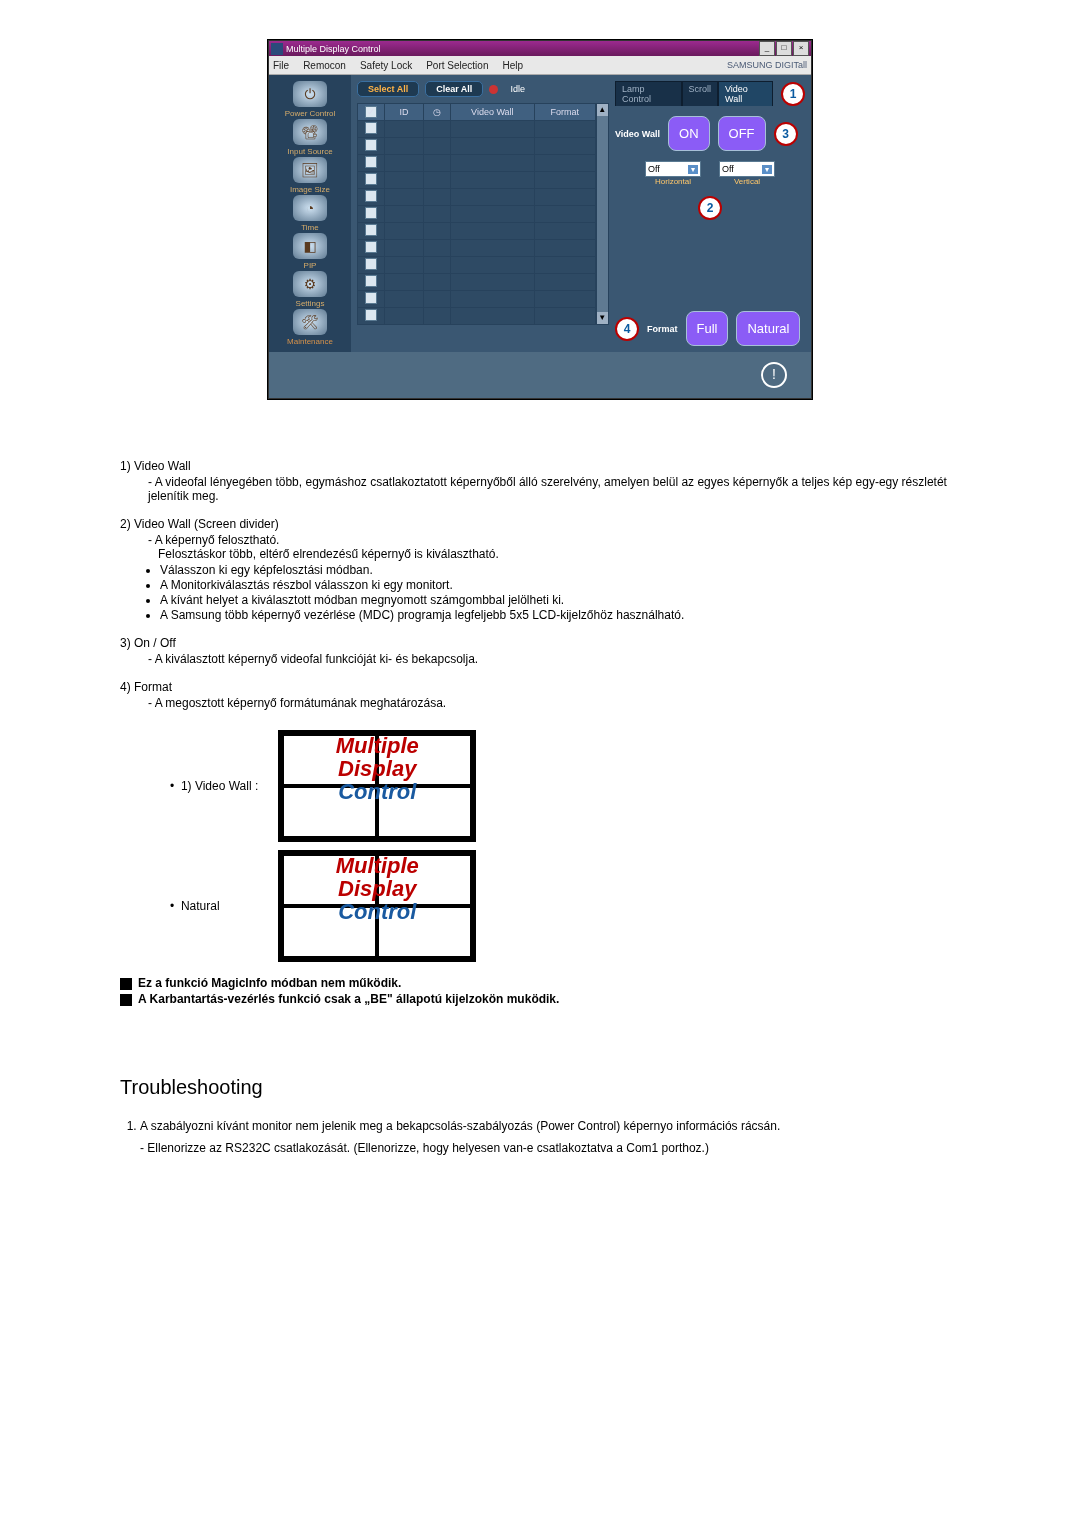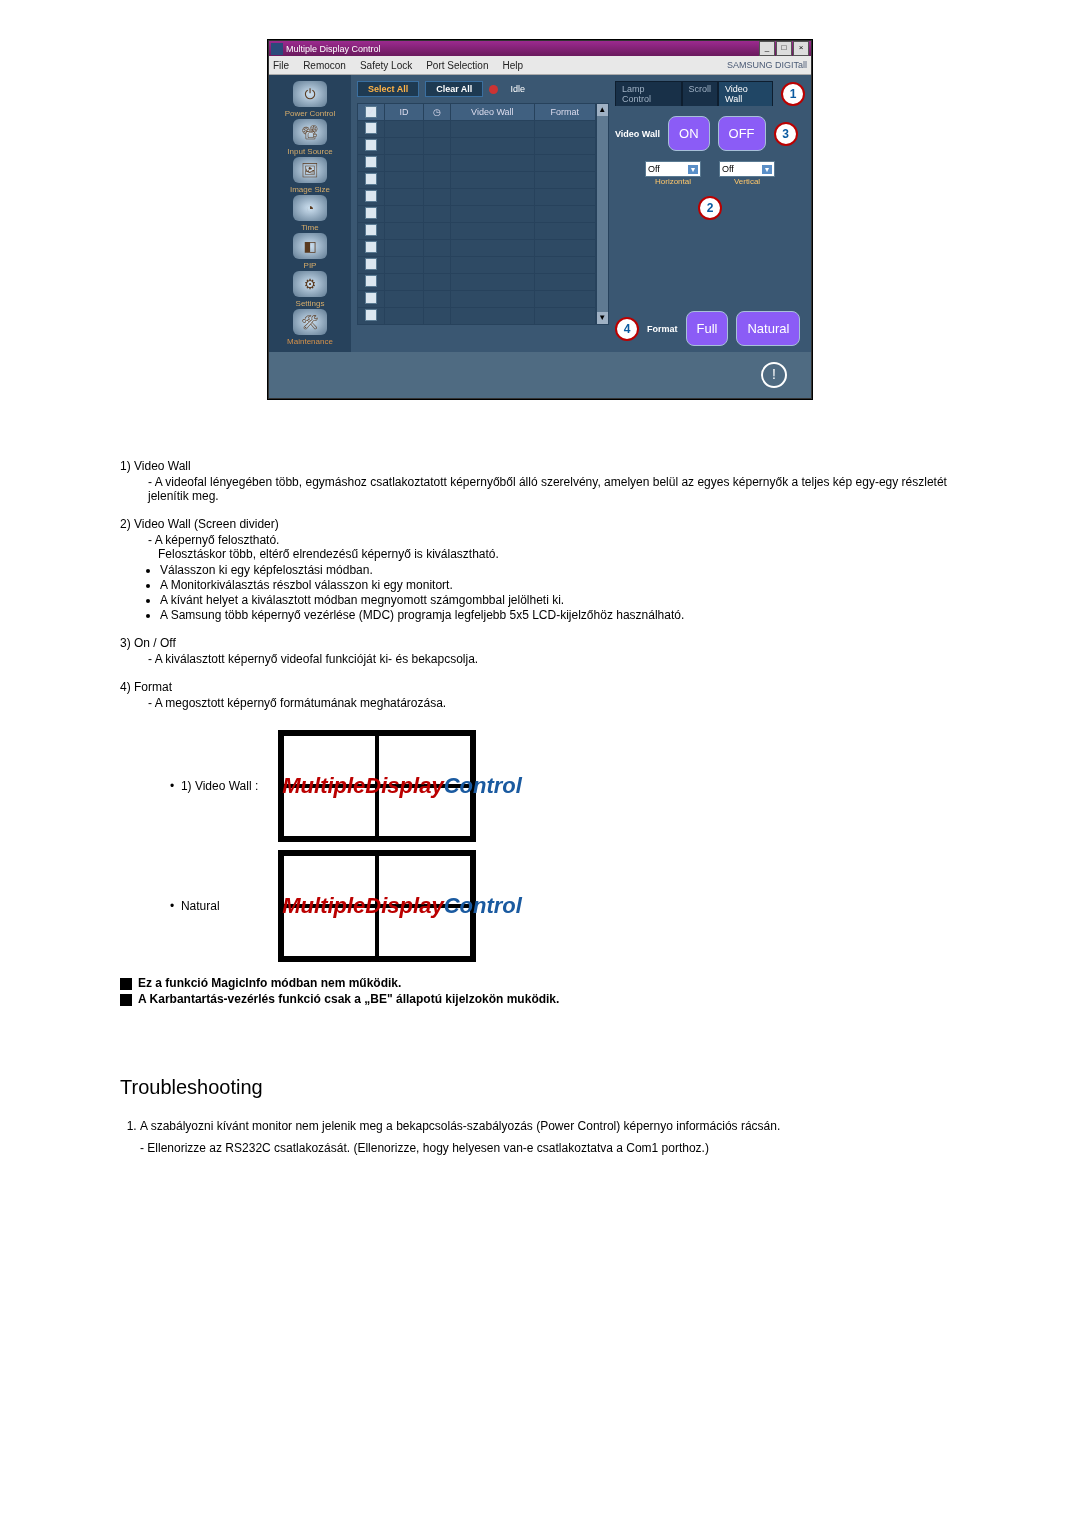--- a/index.html
+++ b/index.html
@@ -14,21 +14,21 @@
   .menubar .brand{margin-left:auto;color:#4a5a75;font-size:9px}
   .body{display:flex;background:#3a5772}
   .sidebar{width:82px;background:#27425c;padding:6px 0;display:flex;flex-direction:column;align-items:center;gap:1px}
   .side-item{width:70px;text-align:center}
   .side-item .ic{width:34px;height:26px;margin:0 auto 2px;background:radial-gradient(#cfe2f2,#5f7a92);border-radius:6px;font-size:14px;line-height:26px;color:#5a3a1f}
   .side-item .lbl{font-size:8px;color:#d6ac6a}
   .side-item.main .lbl{color:#d6924b}
   .content{flex:1;display:flex;gap:6px;padding:6px}
   .left-panel{flex:1}
   .toolbar{display:flex;gap:6px;align-items:center;margin-bottom:6px}
-  .btn{font-size:9px;padding:2px 10px;border:1px solid #3a6fa0;border-radius:0;background:#1e3a52;color:#fff;font-weight:bold}
+  .btn{font-size:9px;padding:2px 10px;border:1px solid #3a6fa0;border-radius:5px;background:#1e3a52;color:#fff;font-weight:bold}
   .btn.sel{color:#ffb347}
   .idle{display:flex;align-items:center;gap:12px;color:#fff;font-size:9px}
   .idle-dot{width:9px;height:9px;background:#c33;border-radius:50%}
   table.grid{width:100%;border-collapse:collapse;font-size:9px;color:#dde;background:#2e4a64}
   table.grid th{background:#406080;border:1px solid #27425c;padding:2px 4px;font-weight:normal;color:#dde}
   table.grid th.chk{width:18px}
   table.grid th.id{width:30px}
   table.grid th.sig{width:18px}
   table.grid td{border:1px solid #27425c;height:14px}
   table.grid td.chk{text-align:center}
@@ -51,21 +51,21 @@
   .doc .num{margin:14px 0 2px}
   .doc ul.b{list-style:disc;margin:2px 0 2px 40px;padding:0}
   .doc ul.b li{margin:1px 0}
   .doc .indent{margin-left:28px}
   
   .figtbl{margin:16px 0 10px 40px;border-collapse:collapse}
   .figtbl td{vertical-align:middle;padding:4px 10px;font-size:12px}
   .figbox{display:grid;grid-template-columns:1fr 1fr;grid-template-rows:1fr 1fr;width:190px;height:104px;border:4px solid #000;position:relative}
   .figbox .q{border:2px solid #000;display:flex;align-items:center;justify-content:center;font-style:italic;font-weight:bold;color:#b00;font-size:20px}
   .figbox .q:nth-child(3),.figbox .q:nth-child(4){font-size:20px;color:#1a5aa0}
-  .figbox .ov{position:absolute;inset:0;display:flex;flex-direction:row;align-items:center;justify-content:space-between;font-style:italic;font-weight:bold;line-height:1.05}
+  .figbox .ov{position:absolute;inset:0;display:flex;flex-direction:column;align-items:center;justify-content:flex-start;font-style:italic;font-weight:bold;line-height:1.05}
   .figbox .ov .l1{color:#b00;font-size:22px}
   .figbox .ov .l2{color:#b00;font-size:22px}
   .figbox .ov .l3{color:#1a5aa0;font-size:22px}
   .notes{margin:8px 0 0 0}
   .notes .row{display:flex;align-items:flex-start;gap:6px;margin:2px 0}
   .notes .sq{width:12px;height:12px;background:#000;margin-top:2px;flex:0 0 12px}
   .notes b{font-size:12px}
   h2{font-family:Verdana,Arial,sans-serif;font-size:20px;font-weight:normal;margin:70px 0 20px}
   ol.tlist{margin:0 0 0 20px;padding:0}
   ol.tlist li{margin:4px 0}

